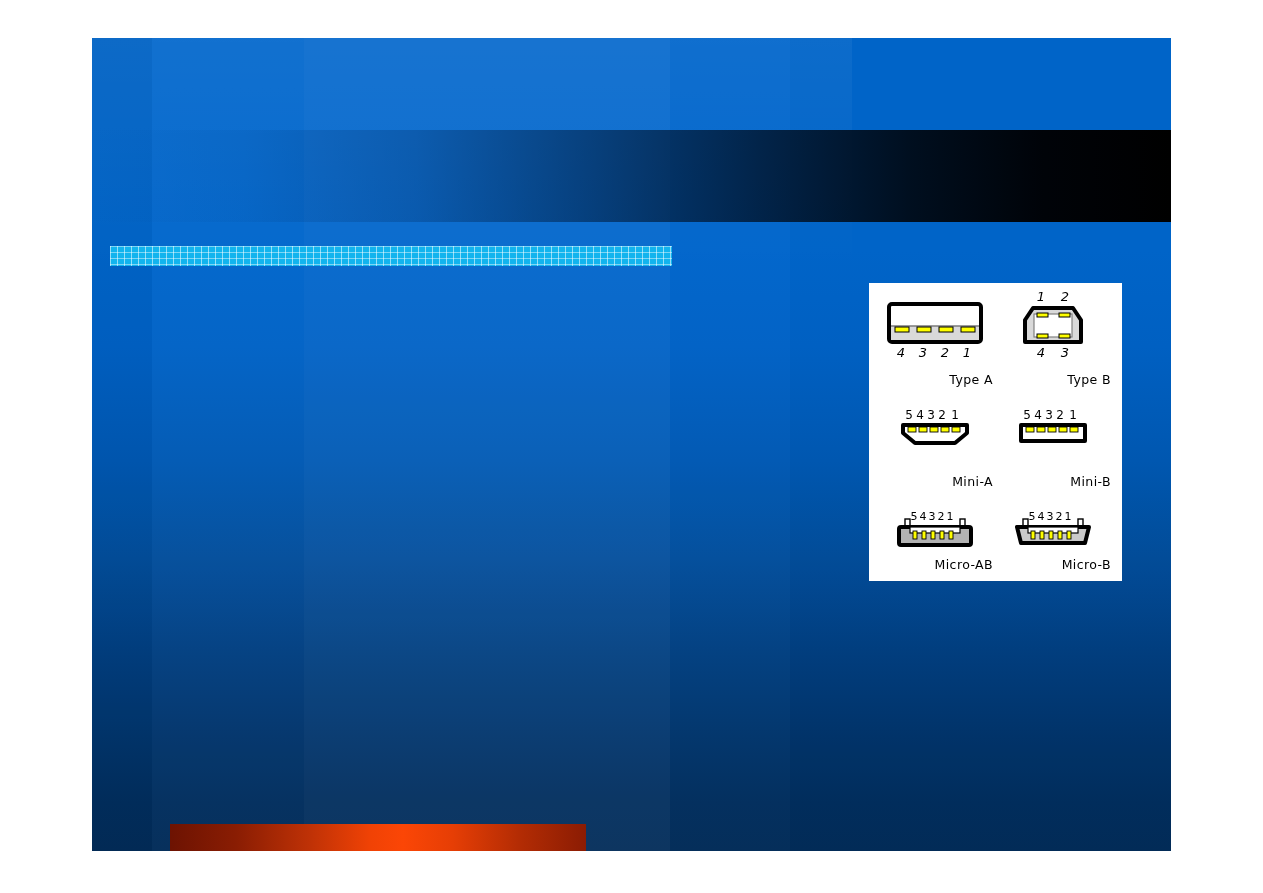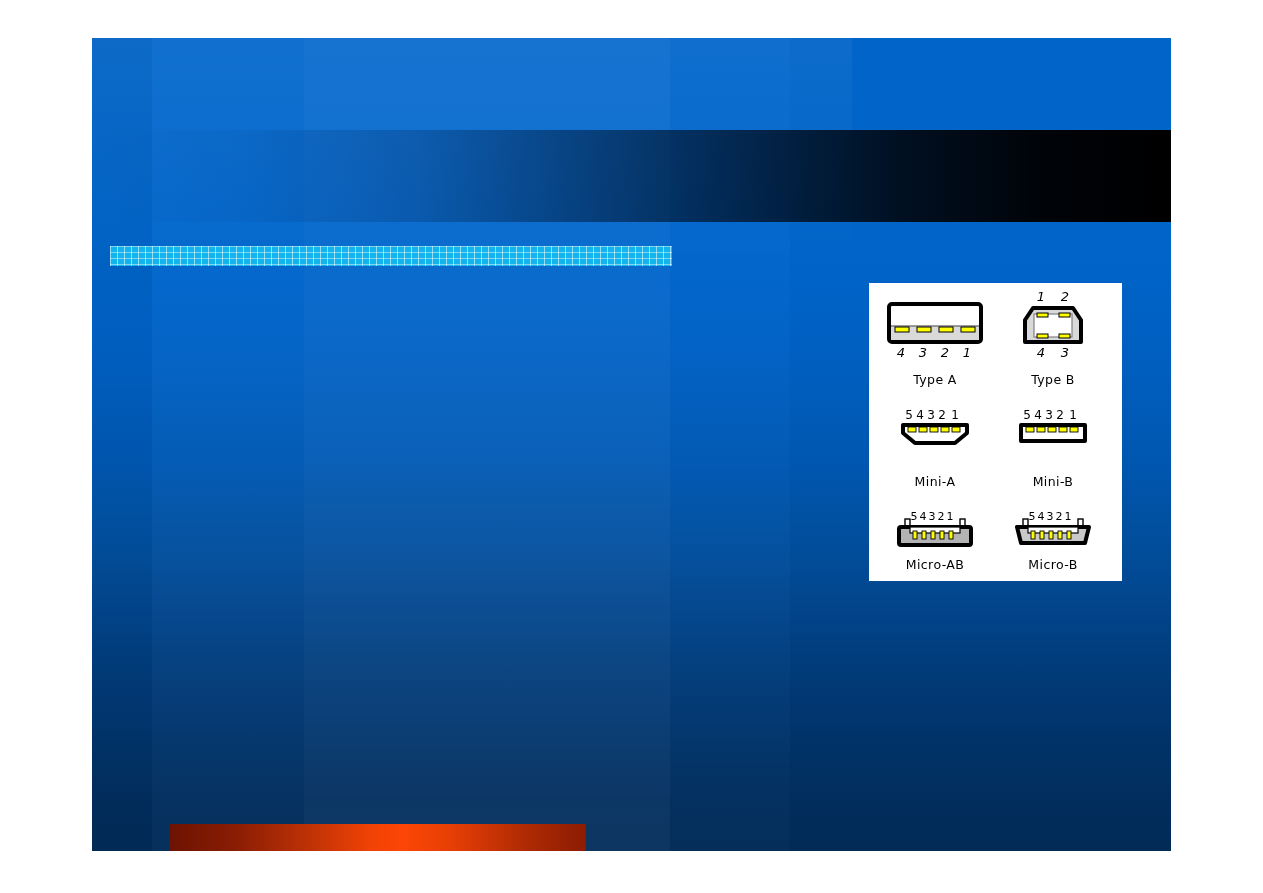--- a/index.html
+++ b/index.html
@@ -143,21 +143,21 @@
   .conn-cell.row-1 { top: 5px;   height: 105px; }
   .conn-cell.row-2 { top: 122px; height: 78px; }
   .conn-cell.row-3 { top: 224px; height: 78px; }
 
   .conn-art {
     display: block;
     margin: 0 auto;
   }
   .conn-label {
     display: block;
-    text-align: center;
+    text-align: right;
     font-family: "DejaVu Sans", sans-serif;
     font-size: 12.5px;
     color: #000000;
     letter-spacing: 0.4px;
     line-height: 1;
     margin-top: 2px;
     white-space: nowrap;
   }
   .conn-cell.row-1 .conn-label { margin-top: 4px; }
   .conn-cell.row-2 .conn-label { margin-top: 21px; }

